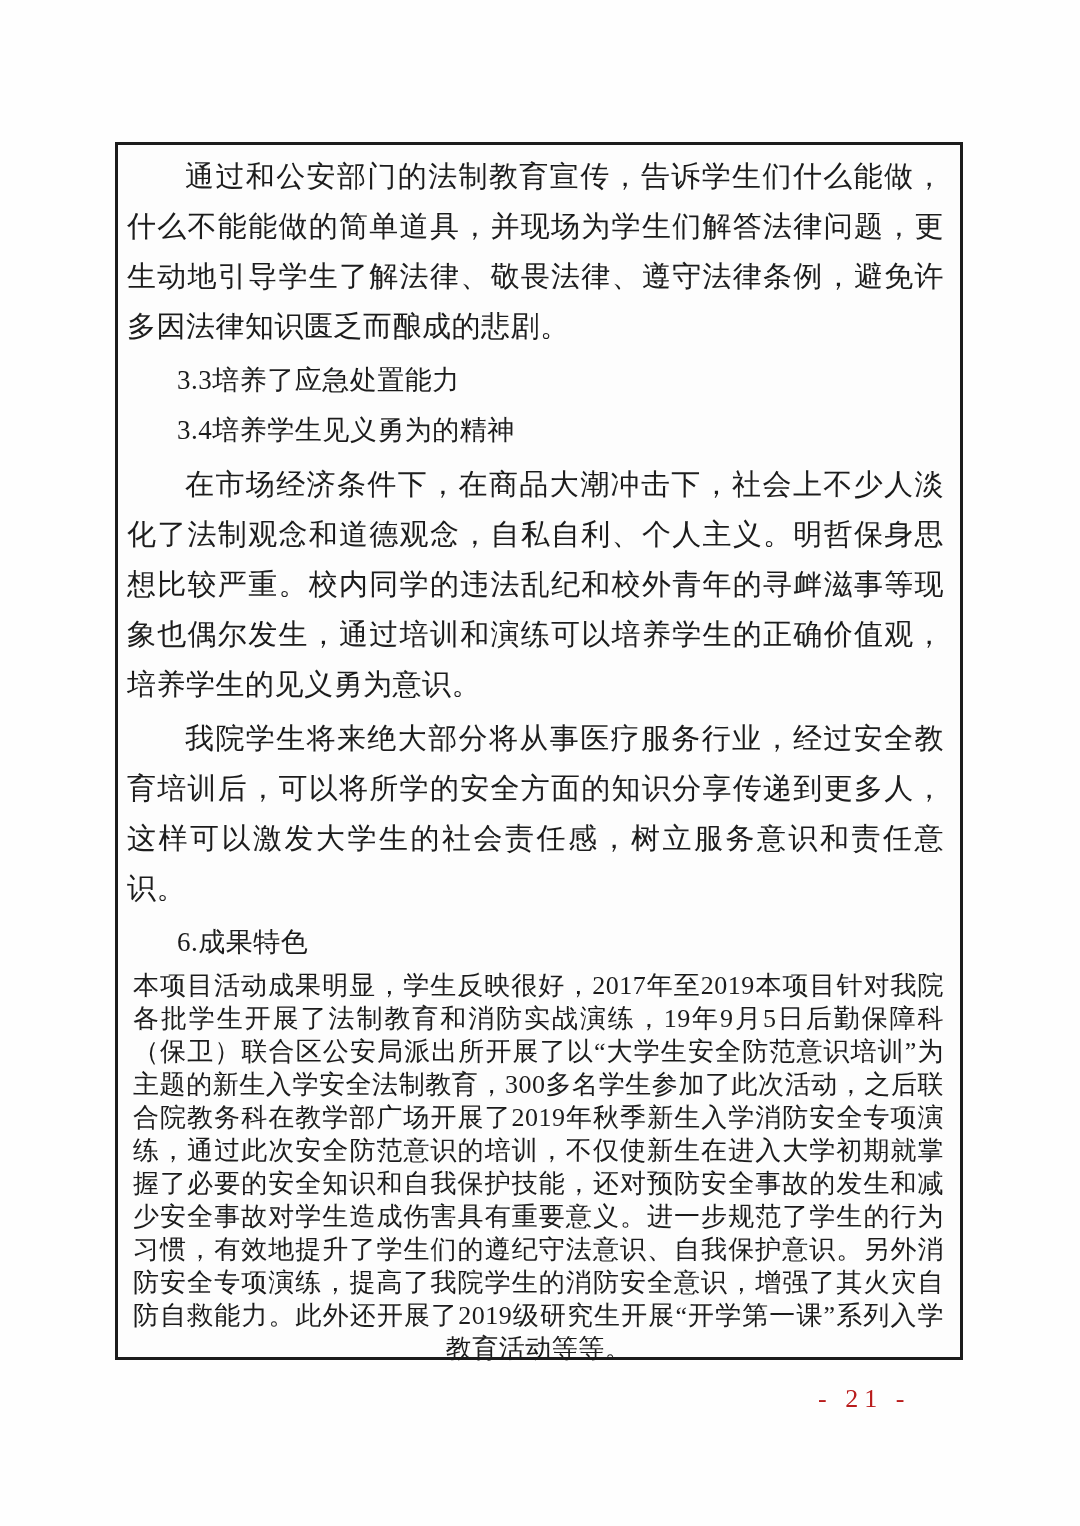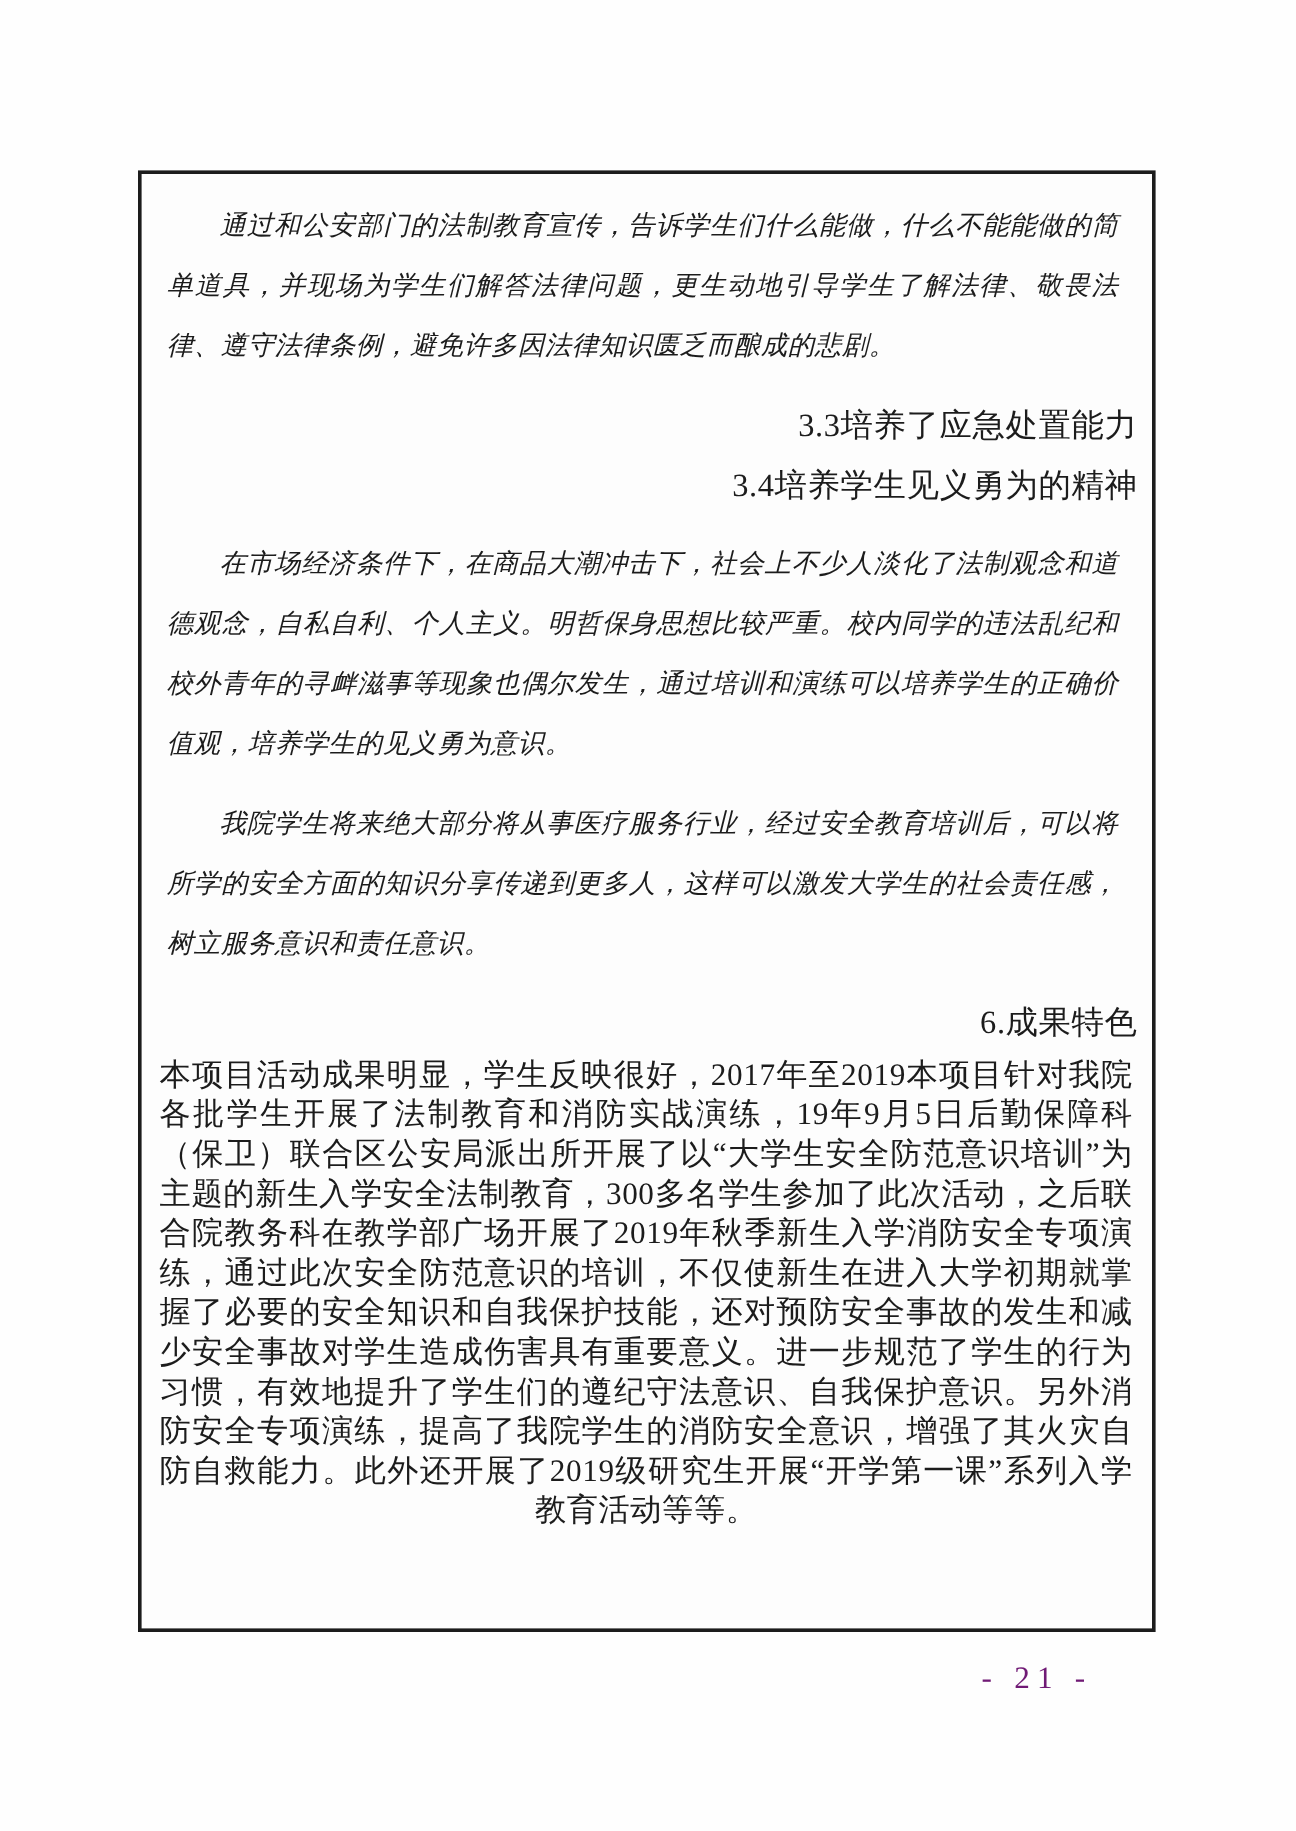--- a/index.html
+++ b/index.html
@@ -25,53 +25,52 @@
     left: 115px;
     top: 142px;
     width: 848px;
     height: 1218px;
     border: 3px solid #1c1c1c;
     box-sizing: border-box;
     padding: 2px 12px 0 5px;
     background: #fdfdfd;
   }
   .para-body {
-    margin: 16px;
-    font-size: 22px;
+    margin: 4px;
+    font-size: 29px;
     line-height: 50px;
     text-align: justify;
     text-indent: 2em;
     letter-spacing: 0.5px;
-    font-style: italic;
   }
   .para-heading {
     margin: 0;
     font-size: 27px;
     line-height: 50px;
-    text-align: right;
+    text-align: left;
     text-indent: 2em;
     letter-spacing: 0.5px;
   }
   .para-dense {
     margin: 2px 0 0 0;
     padding: 0 4px 0 10px;
     font-size: 26px;
     line-height: 33px;
     text-align: justify;
     text-align-last: center;
     text-indent: 0;
     letter-spacing: 0.5px;
   }
   .page-number {
     position: absolute;
     top: 1384px;
     left: 818px;
     font-size: 26px;
     letter-spacing: 6px;
-    color: #701a75;
+    color: #b91c1c;
     font-family: "Liberation Serif", "DejaVu Serif", serif;
   }
 </style>
 </head>
 <body>
 
 <div class="page">
 
   <div class="content-box">
     <p class="para-body">通过和公安部门的法制教育宣传，告诉学生们什么能做，什么不能能做的简单道具，并现场为学生们解答法律问题，更生动地引导学生了解法律、敬畏法律、遵守法律条例，避免许多因法律知识匮乏而酿成的悲剧。</p>

